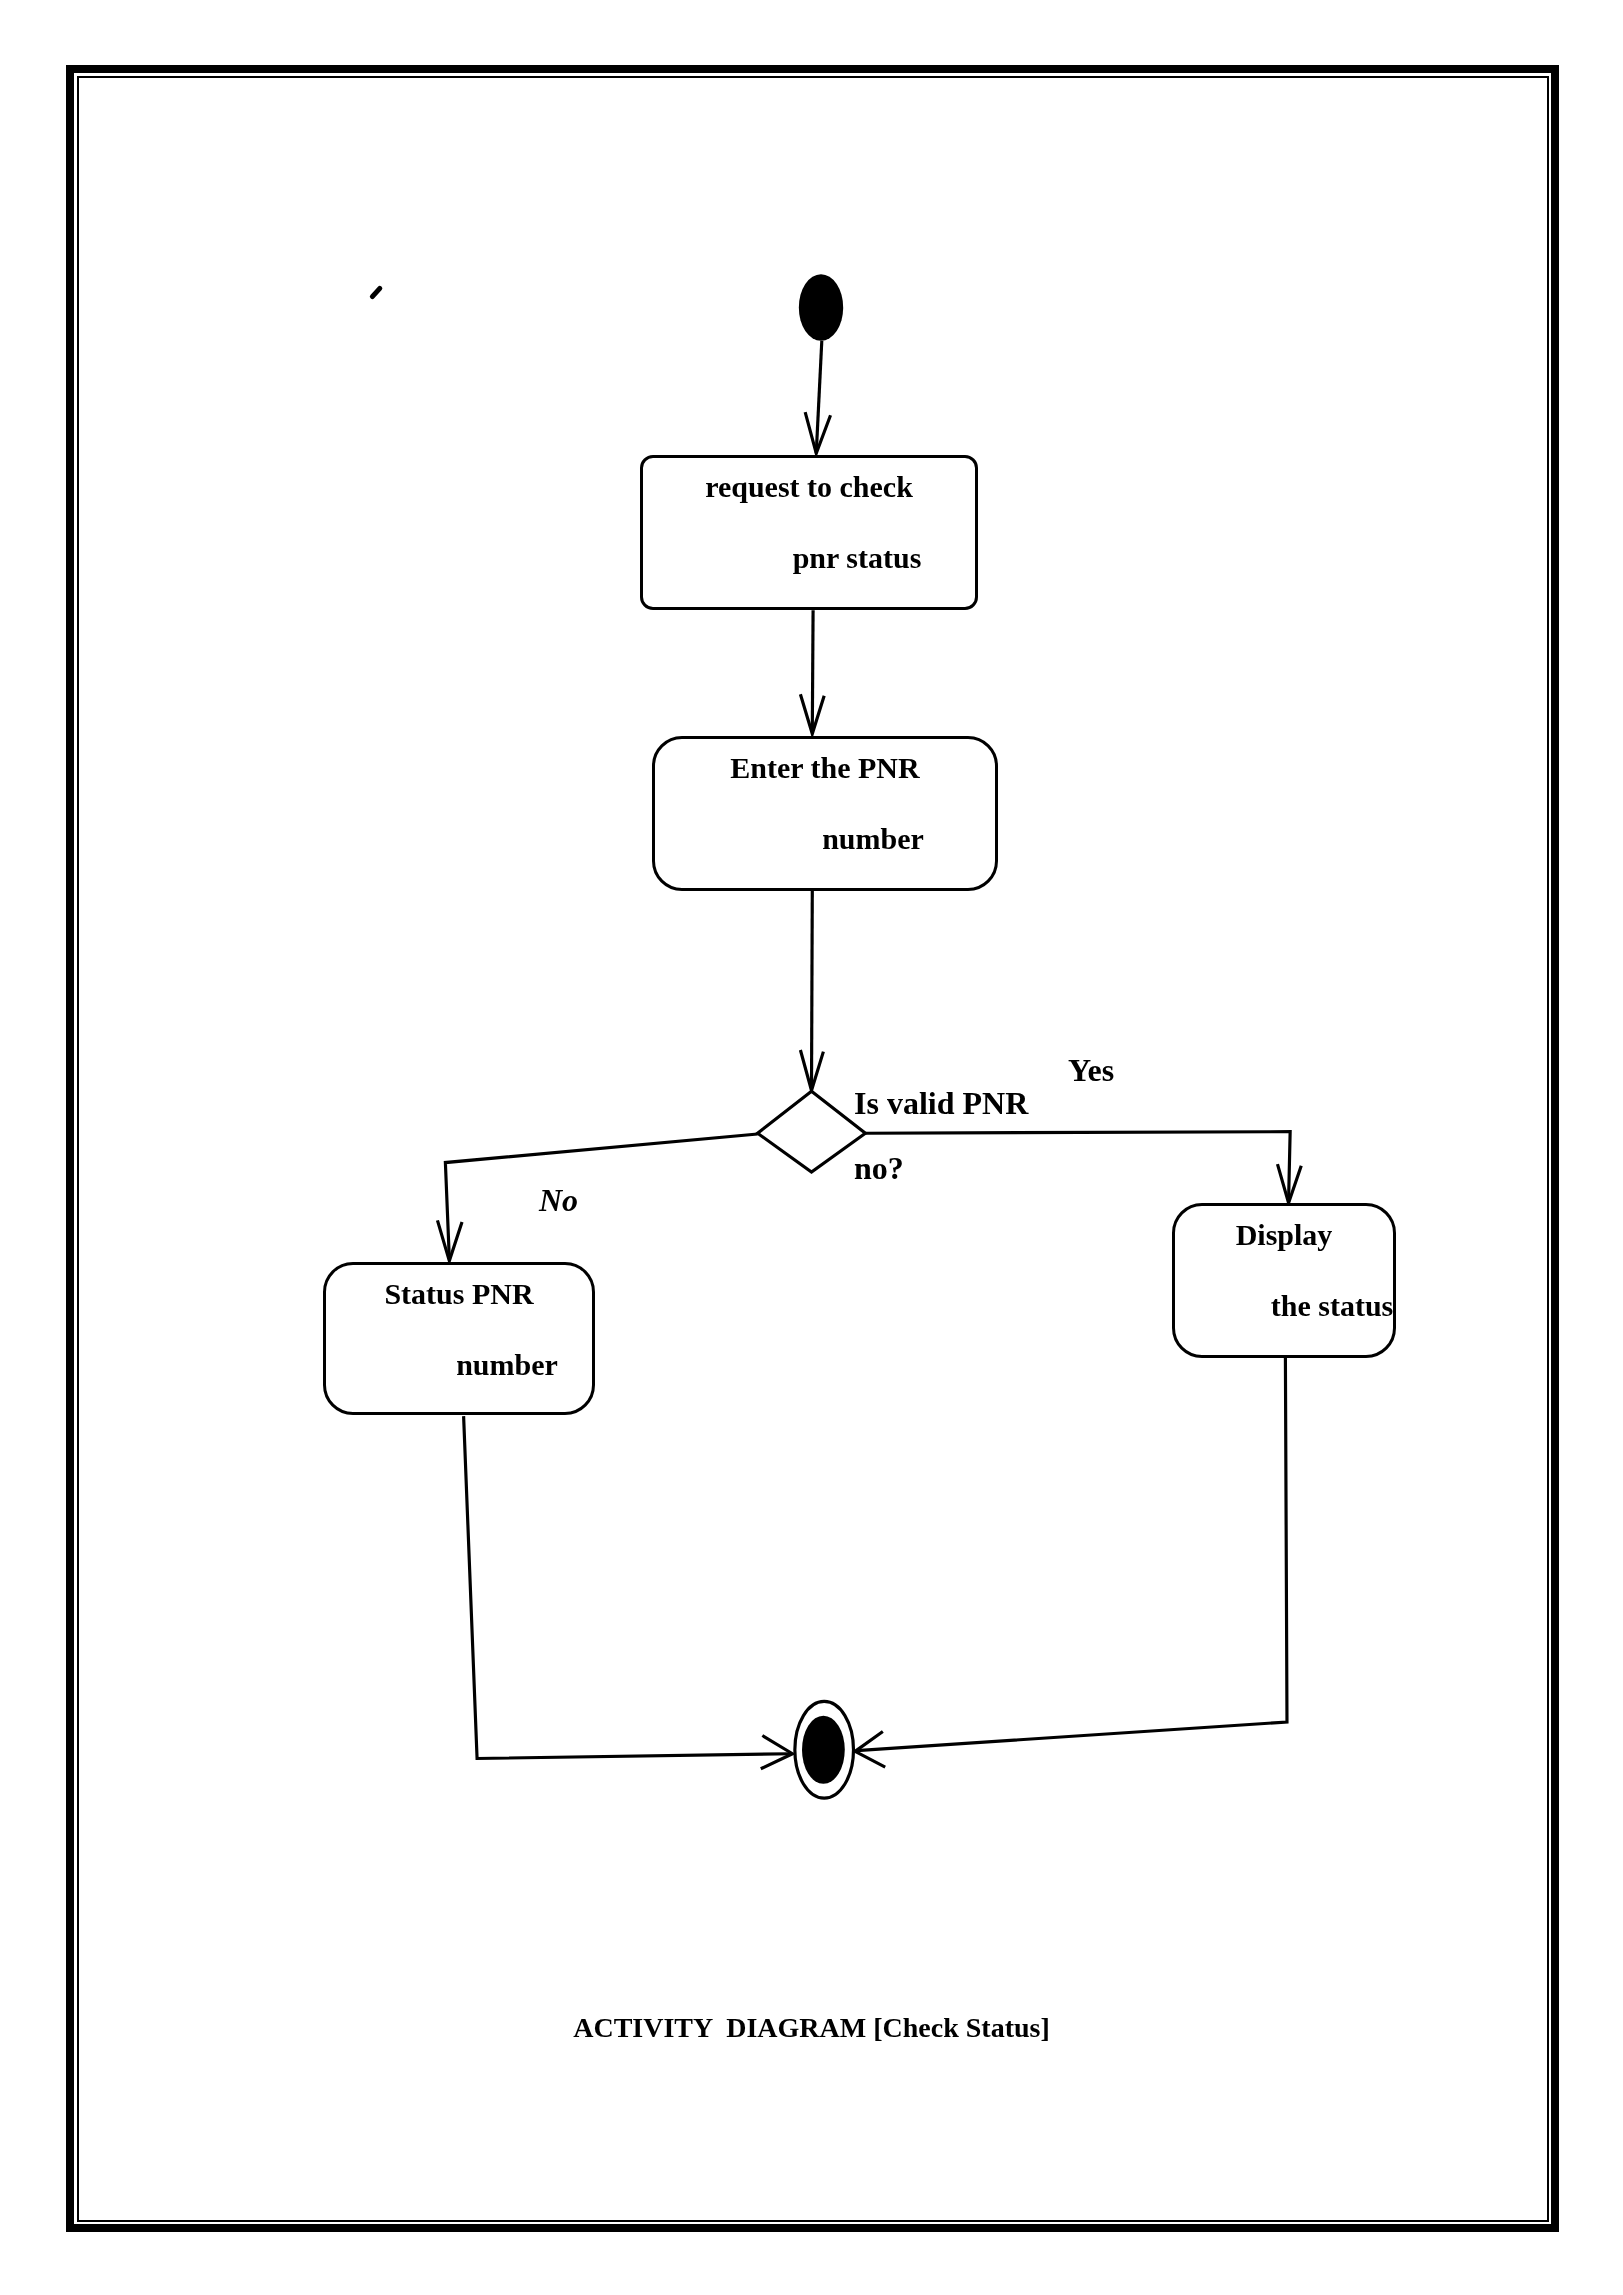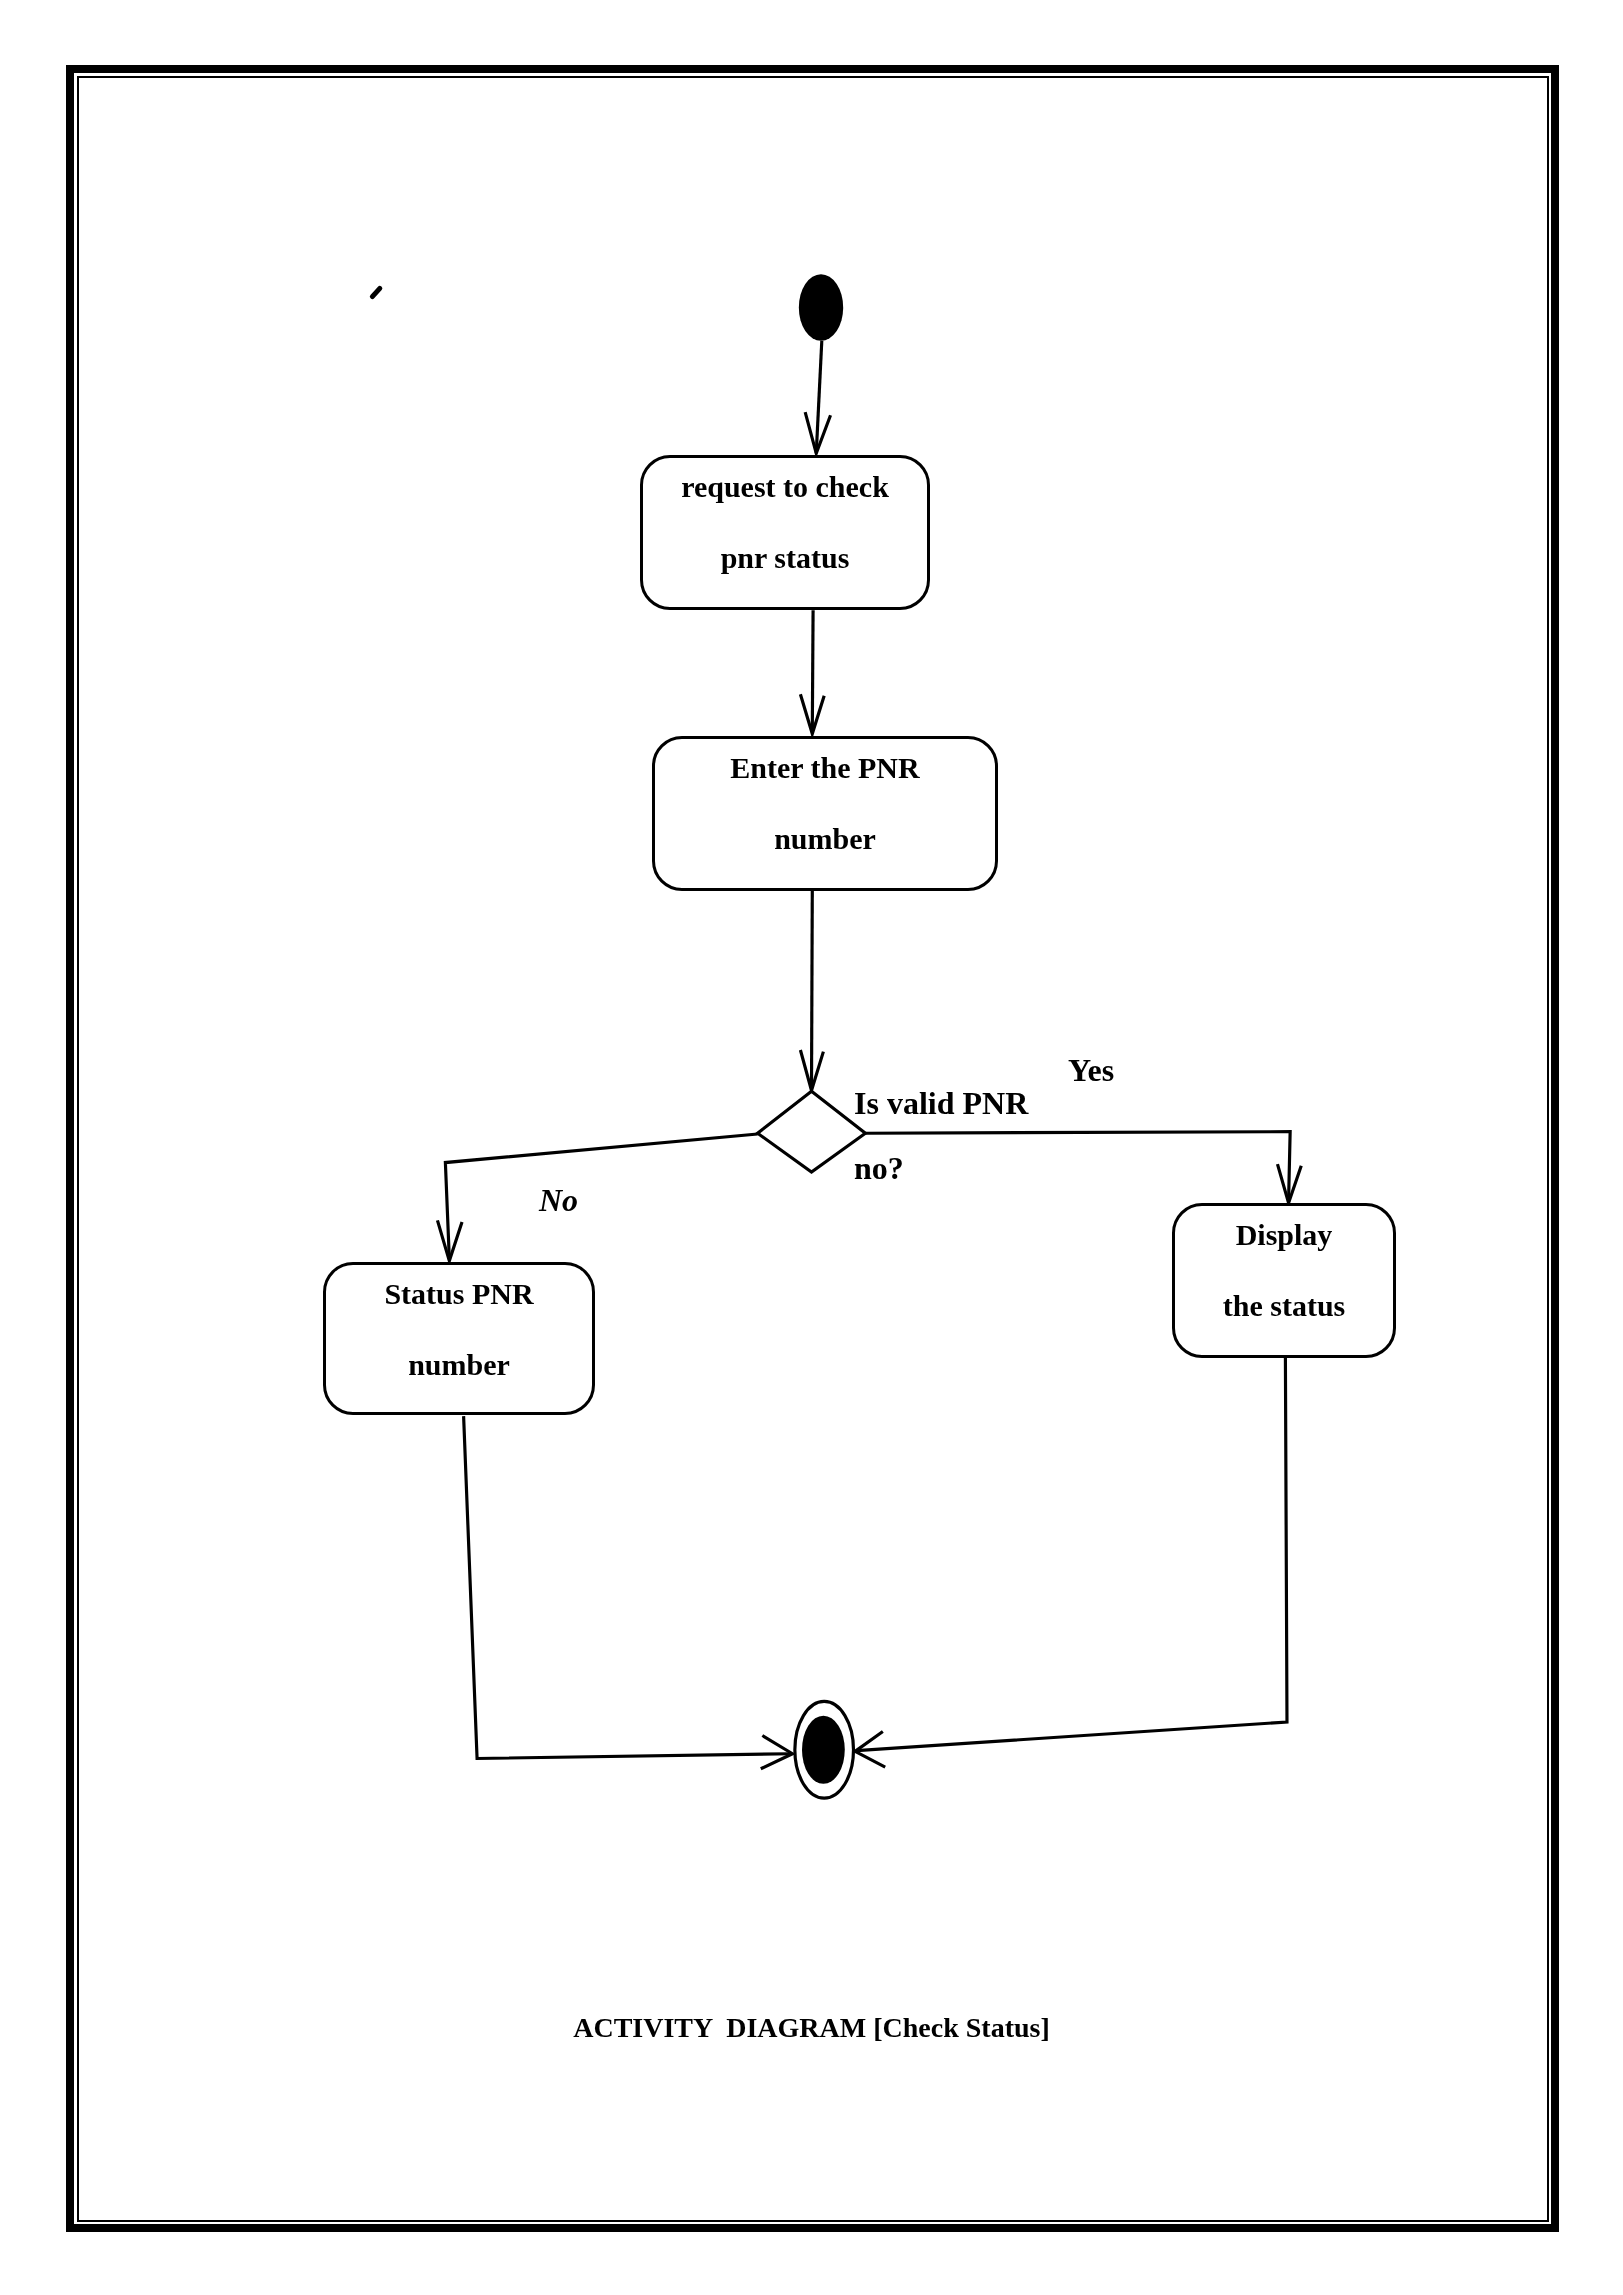--- a/index.html
+++ b/index.html
@@ -30,22 +30,22 @@
   
   .activity{
     position:absolute;border:3.2px solid #000;border-radius:30px;
     background:#fff;box-sizing:border-box;
   }
   .activity span{
     position:absolute;left:0;width:100%;text-align:center;
     font-weight:bold;font-size:30px;line-height:36px;
   }
   .activity .l1{top:11px;}
-  .activity .l2{top:82px;}
-  #box-request{left:640px;top:455px;width:290px;height:155px;}
+  .activity .l2{top:82px;margin-left:48px;}
+  #box-request{left:640px;top:455px;width:338px;height:155px;border-radius:13px;}
   #box-enter{left:652px;top:736px;width:346px;height:155px;}
   #box-invalid{left:323px;top:1262px;width:272px;height:153px;}
   #box-display{left:1172px;top:1203px;width:224px;height:155px;}
   
   .lbl{position:absolute;font-weight:bold;font-size:32px;line-height:35px;white-space:nowrap;}
   #lbl-isvalid{left:854px;top:1086px;text-align:right;}
   #lbl-noq{left:854px;top:1151px;}
   #lbl-yes{left:1068px;top:1053px;}
   #lbl-no{left:539px;top:1183px;font-style:italic;}
   

